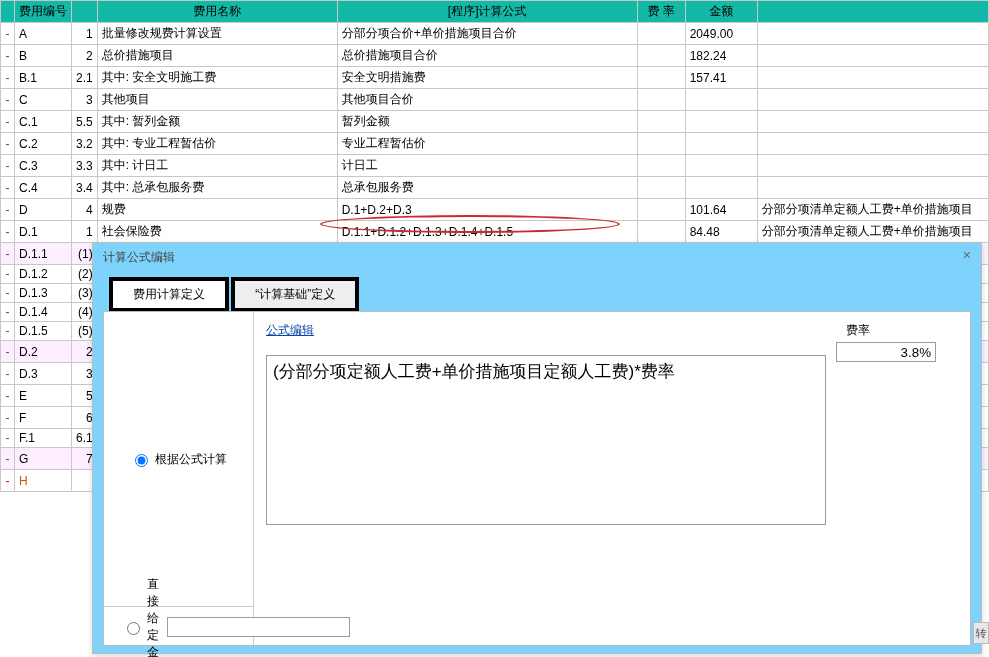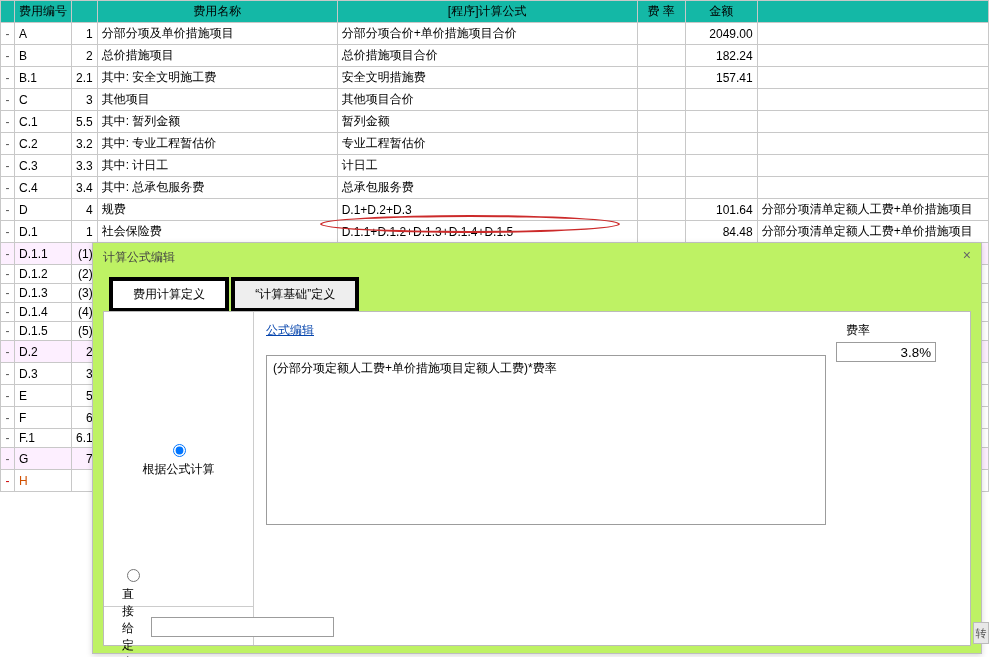--- a/index.html
+++ b/index.html
@@ -30,21 +30,21 @@
     background: #14b8a6;
     font-weight: normal;
     text-align: center;
   }
   .col-treehandle { width: 14px; text-align:center; color:#555; }
   .col-code { width: 44px; }
   .col-seq { width: 24px; text-align:right; }
   .col-name { width: 240px; }
   .col-formula { width: 300px; }
   .col-rate { width: 48px; text-align:right; }
-  .col-amount { width: 72px; text-align:right; }
+  .col-amount { width: 72px; }
   .col-remark { width: auto; }
   .formula-link { color: #0033cc; }
   .remark-link { color: #0033cc; }
   tr.highlight-row td { background: #fdefff; }
   tr.bid-row td.col-treehandle, tr.bid-row td.colcode { color:#c00; }
   tr.bid-row td { color:#d05000; }
 
   
   .anno {
     position:absolute;
@@ -53,21 +53,21 @@
     pointer-events:none;
   }
 
   
   .dialog {
     position:absolute;
     left:92px;
     top:242px;
     width:890px;
     height:412px;
-    background:#bef264;
+    background:#7dd3fc;
     border:1px solid #bdbdbd;
     box-shadow:0 2px 6px rgba(0,0,0,0.15);
   }
   .dialog-title {
     padding:6px 10px;
     color:#444;
     font-size:12px;
     position:relative;
   }
   .dialog-close {
@@ -114,21 +114,21 @@
     align-items:center;
     justify-content:center;
     border-bottom:1px solid #ccc;
   }
   .opt-block2 {
     height:40px;
     display:flex;
     align-items:center;
     padding-left:18px;
   }
-  .radio-line { display:flex; align-items:center; gap:4px;flex-direction:column; }
+  .radio-line { display:flex; align-items:center; gap:4px; }
   .right-area {
     position:absolute;
     left:150px; right:0; top:0; bottom:0;
     padding:10px 12px;
   }
   .formula-label {
     color:#0645ad;
     text-decoration:underline;
     cursor:pointer;
     display:inline-block;
@@ -140,21 +140,21 @@
     left:592px;
   }
   .formula-box {
     width:560px;
     height:170px;
     border:1px solid #9c9c9c;
     background:#fff;
     padding:4px 6px;
     resize:none;
     font-family:inherit;
-    font-size:12px;
+    font-size:17px;
     outline:none;
   }
   .rate-input {
     position:absolute;
     top:30px;
     left:582px;
     width:100px;
     height:20px;
     text-align:right;
     padding:0 4px;
@@ -214,21 +214,21 @@
       <th class="col-rate">费 率</th>
       <th class="col-amount">金额</th>
       <th class="col-remark"></th>
     </tr>
   </thead>
   <tbody id="grid-body">
       <tr>
         <td class="col-treehandle">-</td>
         <td class="col-code">A</td>
         <td class="col-seq">1</td>
-        <td class="col-name">分部分项及单价措施项目</td>
+        <td class="col-name">批量修改规费计算设置</td>
         <td class="col-formula">分部分项合价+单价措施项目合价</td>
         <td class="col-rate"></td>
         <td class="col-amount">2049.00</td>
         <td class="col-remark"></td>
       </tr>
       <tr>
         <td class="col-treehandle">-</td>
         <td class="col-code">B</td>
         <td class="col-seq">2</td>
         <td class="col-name">总价措施项目</td>

